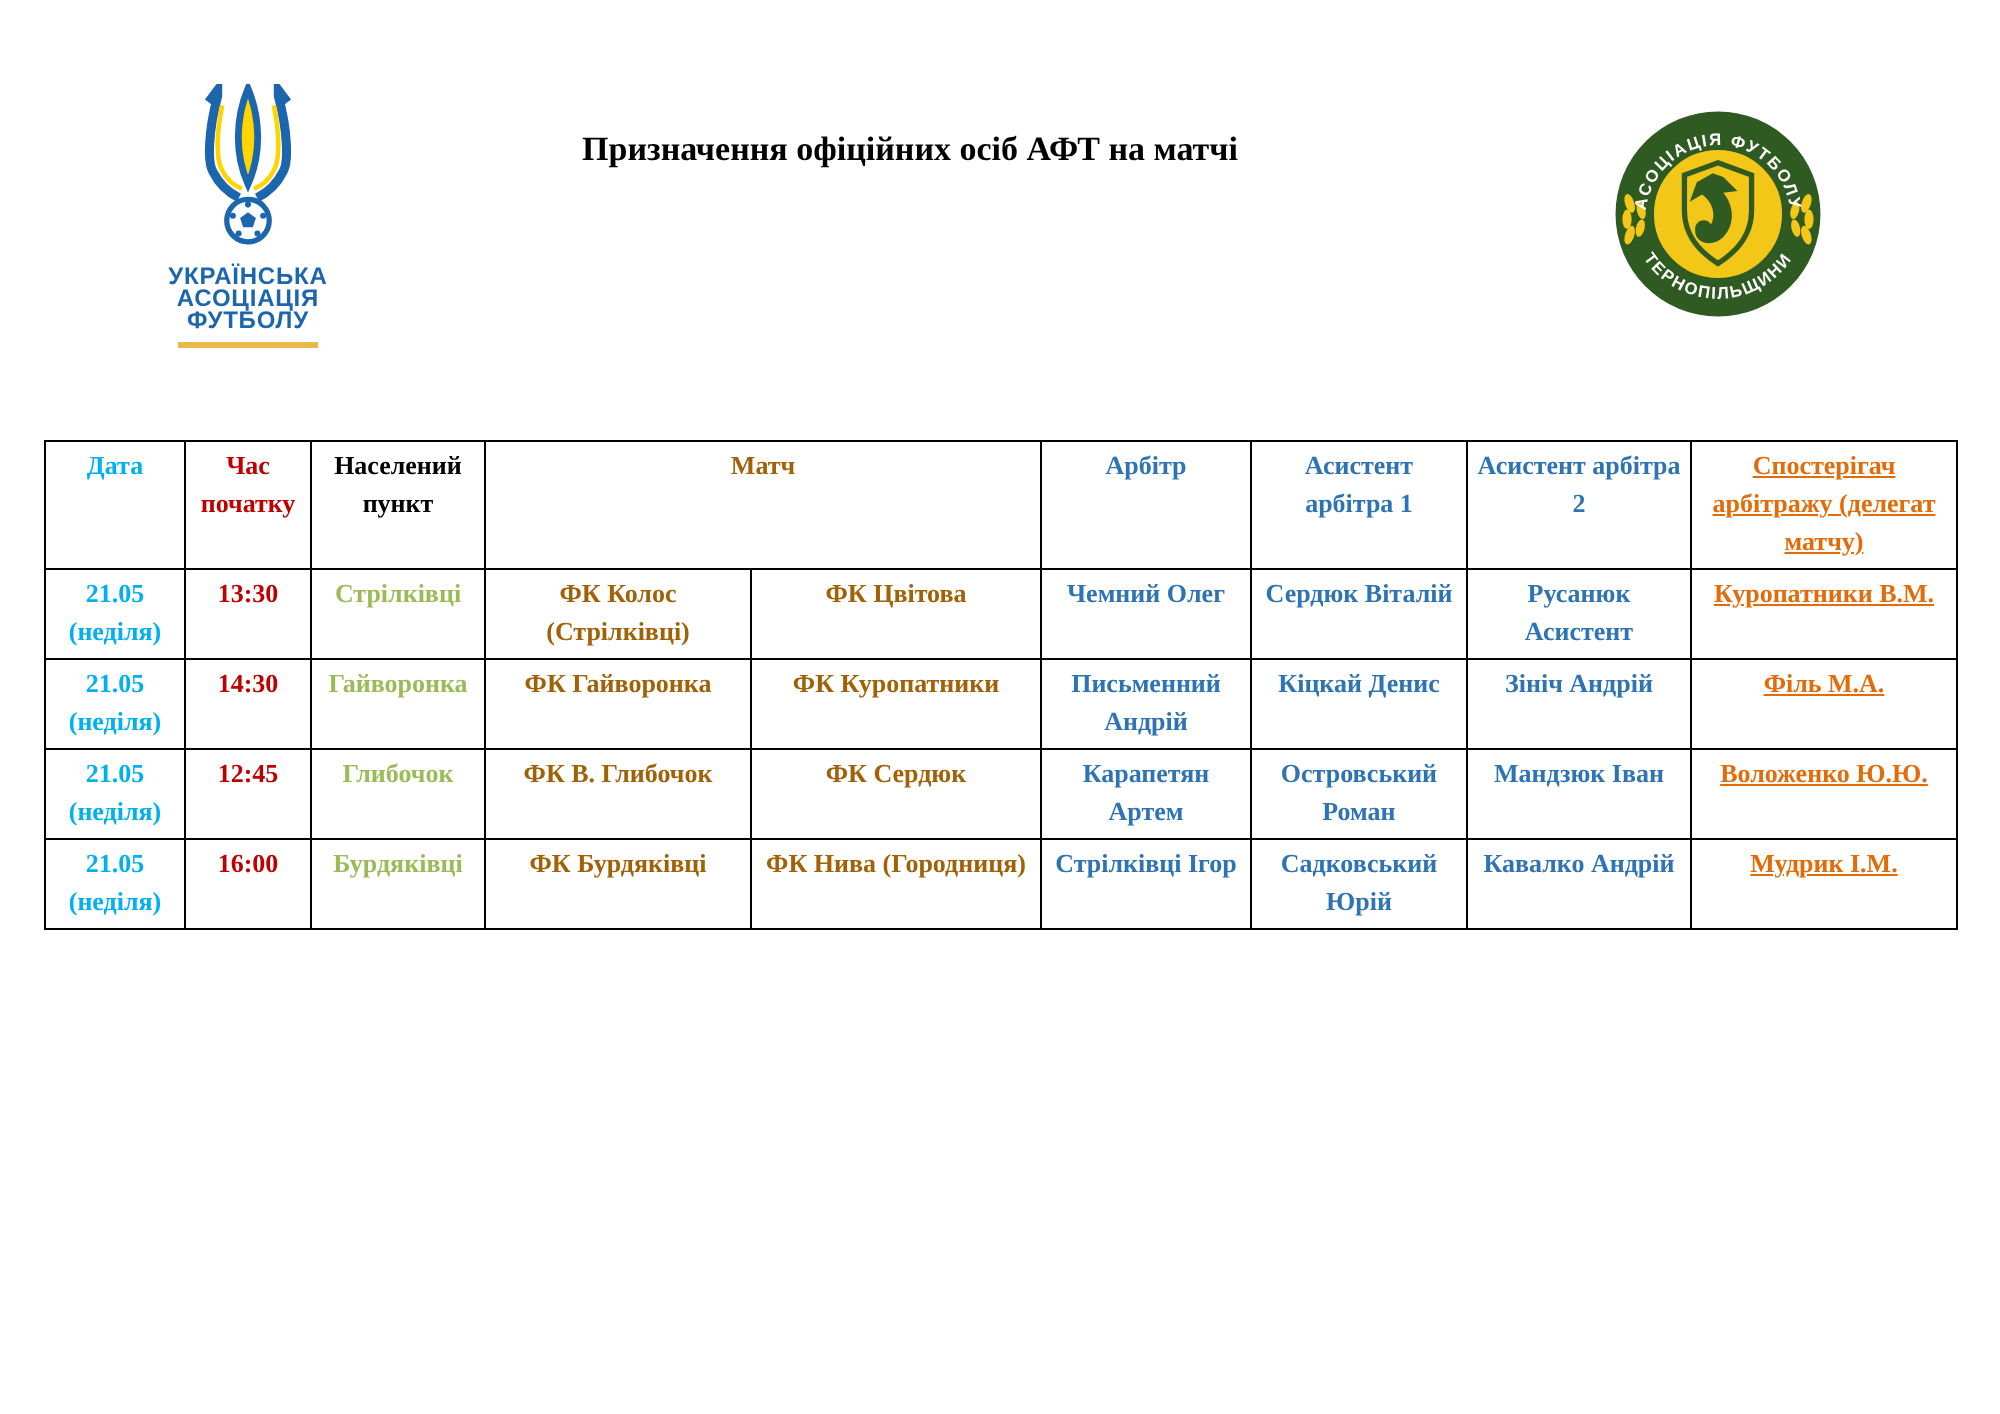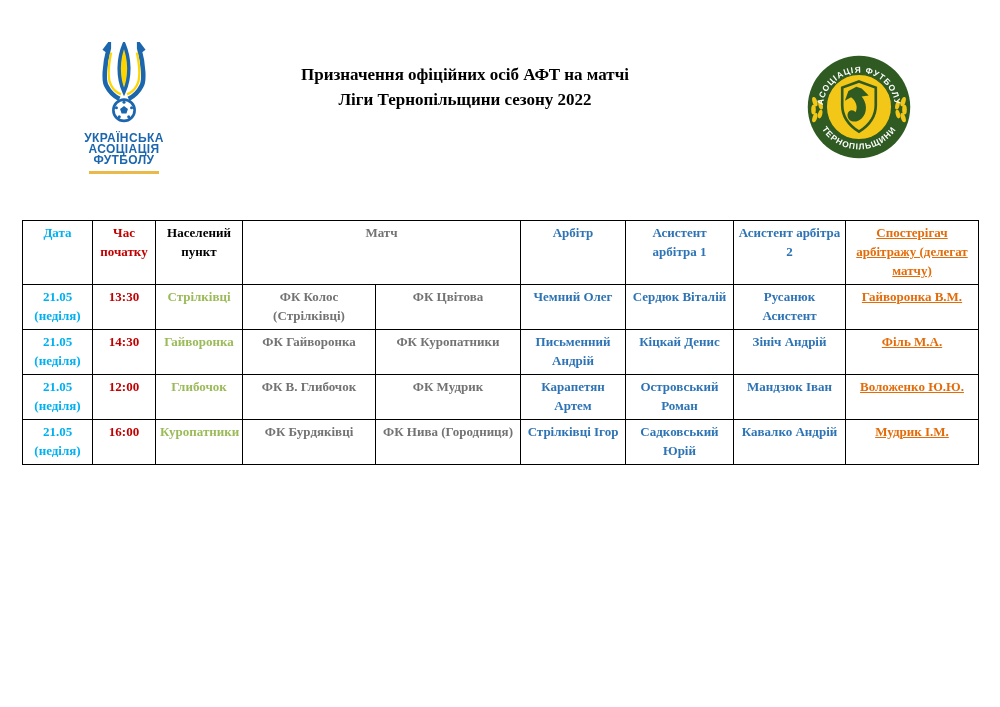--- a/index.html
+++ b/index.html
@@ -6,21 +6,21 @@
   html,body { width:1000px; height:707px; }
   body {
     position:relative;
     background:#ffffff;
     font-family:"Liberation Serif", serif;
     overflow:hidden;
   }
 
   
   .doc-title {
-    position:absolute; left:245px; top:62px; width:440px;
+    position:absolute; left:235px; top:62px; width:440px;
     text-align:center; font-weight:bold; font-size:17px; line-height:25px;
     color:#000;
   }
 
   .logo-uaf {
     position:absolute; left:82px; top:42px; width:84px; text-align:center;
   }
   .logo-uaf svg { display:block; margin:0 auto; }
   .uaf-text {
     font-family:"Liberation Sans", sans-serif;
@@ -48,21 +48,21 @@
     padding:2px 4px 4px;
     overflow:hidden;
   }
   .assignments thead tr { height:57px;padding-left:12px; }
   .assignments tbody tr { height:45px; }
 
   .h-date,     .c-date     { color:var(--c-date); }
   .h-time,     .c-time     { color:var(--c-time); }
   .h-venue                 { color:#000;margin-top:45px; }
   .c-venue                 { color:var(--c-venue); }
-  .h-match,    .c-team     { color:#737373; }
+  .h-match,    .c-team     { color:#a16207; }
   .h-official, .c-official { color:var(--c-official); }
   .h-observer, .c-observer { color:var(--c-observer); }
 
   .c-team { padding:2px 8px 4px; }
   .h-official, .c-official { padding:2px 10px 4px;margin-top:18px; }
   .h-observer, .c-observer { padding:2px 10px 4px;text-decoration:underline; }
 </style>
 </head>
 <body>
 
@@ -88,21 +88,20 @@
   <div class="uaf-text">
     <div>УКРАЇНСЬКА</div>
     <div>АСОЦІАЦІЯ</div>
     <div>ФУТБОЛУ</div>
   </div>
   <div class="uaf-bar"></div>
 </div>
 
 <div class="doc-title">
   <div>Призначення офіційних осіб АФТ на матчі</div>
-  <div>Ліги Тернопільщини сезону 2022</div>
 </div>
 
 <div class="logo-aft">
   <svg width="106" height="106" viewBox="0 0 120 120">
     <circle cx="60" cy="60" r="58" style="fill:var(--c-aft_green)"></circle>
     <circle cx="60" cy="60" r="37" style="fill:var(--c-aft_yellow); stroke:var(--c-aft_green)" stroke-width="1.5"></circle>
 
     <g style="fill:var(--c-aft_yellow)">
       <ellipse cx="10" cy="54" rx="2.6" ry="5.5" transform="rotate(-18 10 54)"></ellipse>
       <ellipse cx="8.5" cy="63" rx="2.6" ry="5.5"></ellipse>
@@ -164,57 +163,57 @@
         <div>21.05</div>
         <div>(неділя)</div>
       </td>
       <td class="c-time">13:30</td>
       <td class="c-venue">Стрілківці</td>
       <td class="c-team">ФК Колос (Стрілківці)</td>
       <td class="c-team">ФК Цвітова</td>
       <td class="c-official">Чемний Олег</td>
       <td class="c-official">Сердюк Віталій</td>
       <td class="c-official">Русанюк Асистент</td>
-      <td class="c-observer">Гайворонка В.М.</td>
+      <td class="c-observer">Куропатники В.М.</td>
     </tr>
     <tr>
       <td class="c-date">
         <div>21.05</div>
         <div>(неділя)</div>
       </td>
       <td class="c-time">14:30</td>
       <td class="c-venue">Гайворонка</td>
       <td class="c-team">ФК Гайворонка</td>
       <td class="c-team">ФК Куропатники</td>
       <td class="c-official">Письменний Андрій</td>
       <td class="c-official">Кіцкай Денис</td>
       <td class="c-official">Зініч Андрій</td>
       <td class="c-observer">Філь М.А.</td>
     </tr>
     <tr>
       <td class="c-date">
         <div>21.05</div>
         <div>(неділя)</div>
       </td>
-      <td class="c-time">12:00</td>
+      <td class="c-time">12:45</td>
       <td class="c-venue">Глибочок</td>
       <td class="c-team">ФК В. Глибочок</td>
-      <td class="c-team">ФК Мудрик</td>
+      <td class="c-team">ФК Сердюк</td>
       <td class="c-official">Карапетян Артем</td>
       <td class="c-official">Островський Роман</td>
       <td class="c-official">Мандзюк Іван</td>
       <td class="c-observer">Воложенко Ю.Ю.</td>
     </tr>
     <tr>
       <td class="c-date">
         <div>21.05</div>
         <div>(неділя)</div>
       </td>
       <td class="c-time">16:00</td>
-      <td class="c-venue">Куропатники</td>
+      <td class="c-venue">Бурдяківці</td>
       <td class="c-team">ФК Бурдяківці</td>
       <td class="c-team">ФК Нива (Городниця)</td>
       <td class="c-official">Стрілківці Ігор</td>
       <td class="c-official">Садковський Юрій</td>
       <td class="c-official">Кавалко Андрій</td>
       <td class="c-observer">Мудрик І.М.</td>
     </tr>
   </tbody>
 </table>
 

